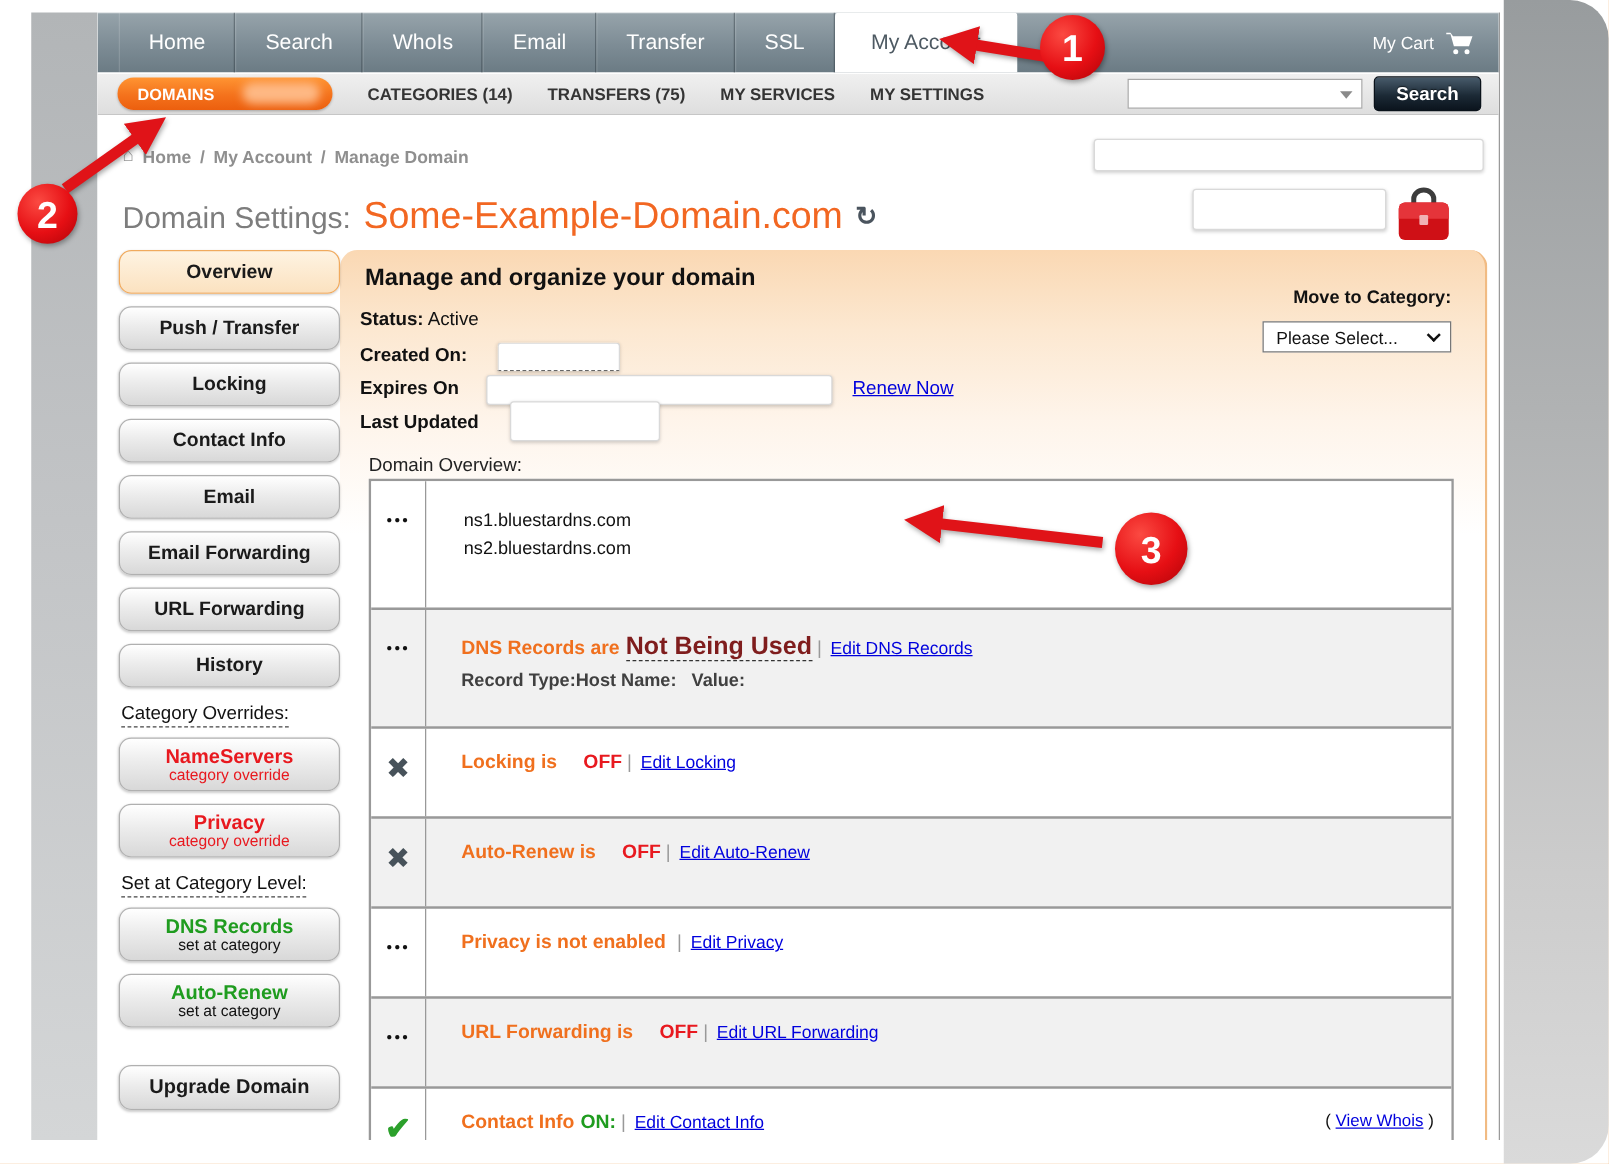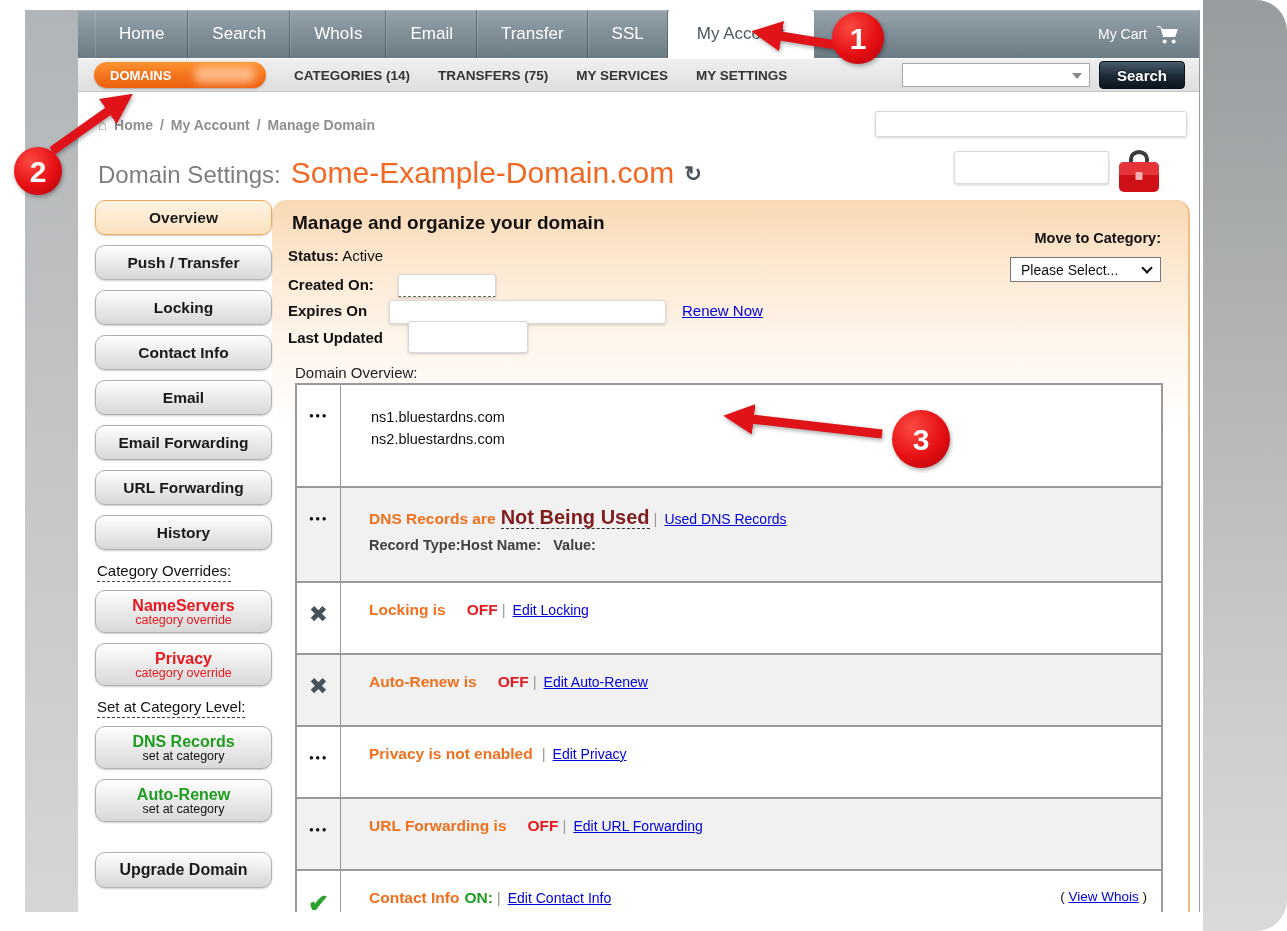--- a/index.html
+++ b/index.html
@@ -274,21 +274,21 @@
             <div class="ns">ns2.bluestardns.com</div>
           </div>
         </div>
 
         <div class="orow r2 alt">
           <div class="oicon">
               <span class="dots">●●●</span>
             </div>
           <div class="obody">
             <div>
-              <span class="otitle">DNS Records are</span><span class="ostatus-dark">Not Being Used</span><span class="pipe">|</span><a class="olink">Used DNS Records</a>
+              <span class="otitle">DNS Records are</span><span class="ostatus-dark">Not Being Used</span><span class="pipe">|</span><a class="olink">Edit DNS Records</a>
             </div>
             <div class="record">Record Type:Host Name:   Value:</div>
           </div>
         </div>
 
         <div class="orow r3">
           <div class="oicon">
               <span class="xmark">✖</span>
             </div>
           <div class="obody">

